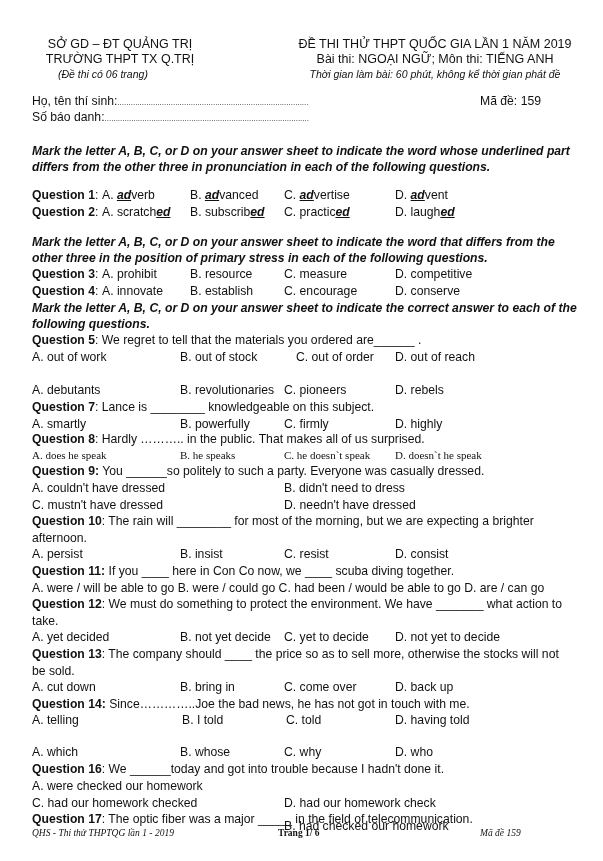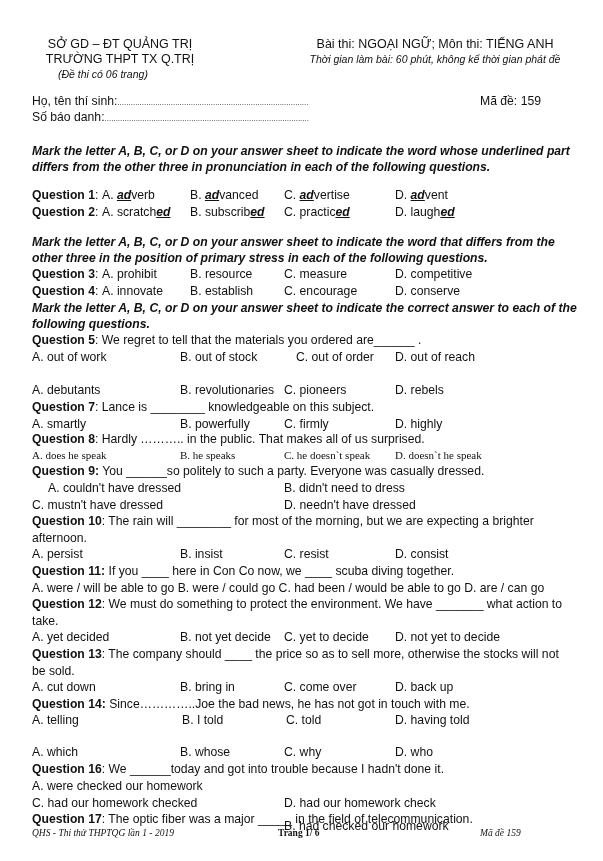--- a/index.html
+++ b/index.html
@@ -26,20 +26,21 @@
 <body>
 
 <div class="page">
 
   <div class="hdr hdr-left">
     <div class="b">SỞ GD – ĐT QUẢNG TRỊ</div>
     <div class="b">TRƯỜNG THPT TX Q.TRỊ</div>
     <div class="it">(Đề thi có 06 trang)</div>
   </div>
   <div class="hdr hdr-right">
+    <div class="b">ĐỀ THI THỬ THPT QUỐC GIA LẦN 1 NĂM 2019</div>
     <div class="b">Bài thi: NGOẠI NGỮ; Môn thi: TIẾNG ANH</div>
     <div class="it">Thời gian làm bài: 60 phút, không kể thời gian phát đề</div>
   </div>
 
   <div class="line" style="top:94px;">
     <span>Họ, tên thí sinh:</span><span class="dots" style="font-size:8px;">......................................................................................</span>
   </div>
   <div class="line" style="top:94px; left:480px;">Mã đề: 159</div>
   <div class="line" style="top:110px;">
     <span>Số báo danh:</span><span class="dots" style="font-size:8px;">............................................................................................</span>
@@ -96,21 +97,21 @@
   <div class="opt" style="left:284px; top:417px;">C. firmly</div>
   <div class="opt" style="left:395px; top:417px;">D. highly</div>
 
   <div class="line" style="top:432px;"><span class="bold">Question 8</span><span>: Hardly ……….. in the public. That makes all of us surprised.</span></div>
   <div class="opt serif" style="left:32px; top:449px;">A. does he speak</div>
   <div class="opt serif" style="left:180px; top:449px;">B. he speaks</div>
   <div class="opt serif" style="left:284px; top:449px;">C. he doesn`t speak</div>
   <div class="opt serif" style="left:395px; top:449px;">D. doesn`t he speak</div>
 
   <div class="line" style="top:464px;"><span class="bold">Question 9:</span><span> You ______so politely to such a party. Everyone was casually dressed.</span></div>
-  <div class="opt" style="left:32px; top:481px;margin-left:16px;">A. couldn't have dressed</div>
+  <div class="opt" style="left:32px; top:481px;">A. couldn't have dressed</div>
   <div class="opt" style="left:284px; top:481px;">B. didn't need to dress</div>
   <div class="opt" style="left:32px; top:498px;">C. mustn't have dressed</div>
   <div class="opt" style="left:284px; top:498px;">D. needn't have dressed</div>
 
   <div class="line" style="top:514px;"><span class="bold">Question 10</span><span>: The rain will ________ for most of the morning, but we are expecting a brighter</span></div>
   <div class="line" style="top:531px;">afternoon.</div>
   <div class="opt" style="left:32px; top:547px;">A. persist</div>
   <div class="opt" style="left:180px; top:547px;">B. insist</div>
   <div class="opt" style="left:284px; top:547px;">C. resist</div>
   <div class="opt" style="left:395px; top:547px;">D. consist</div>

